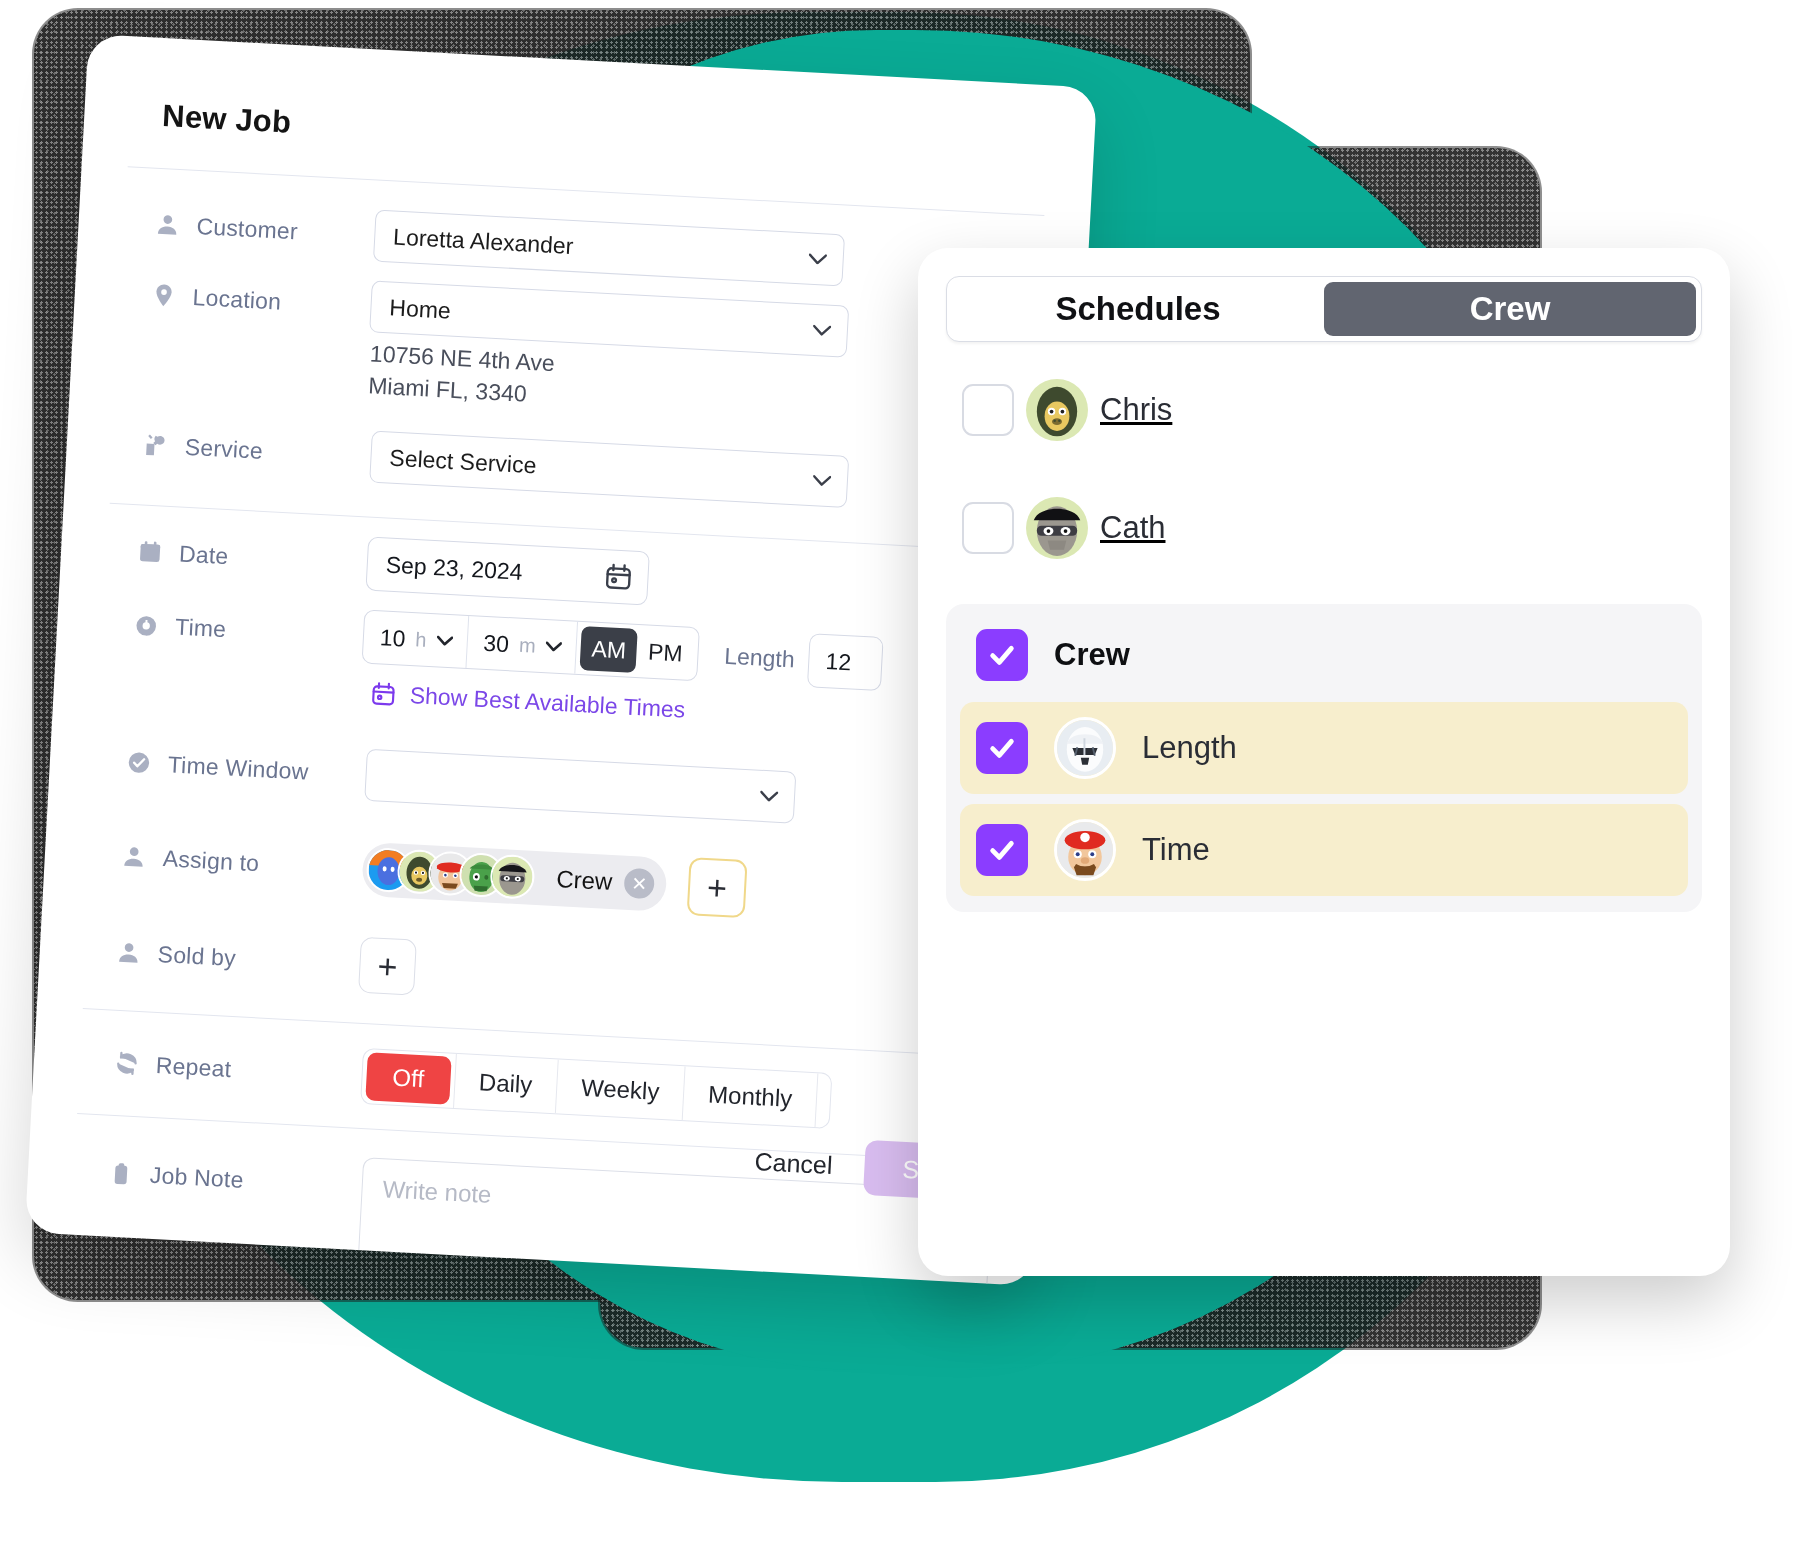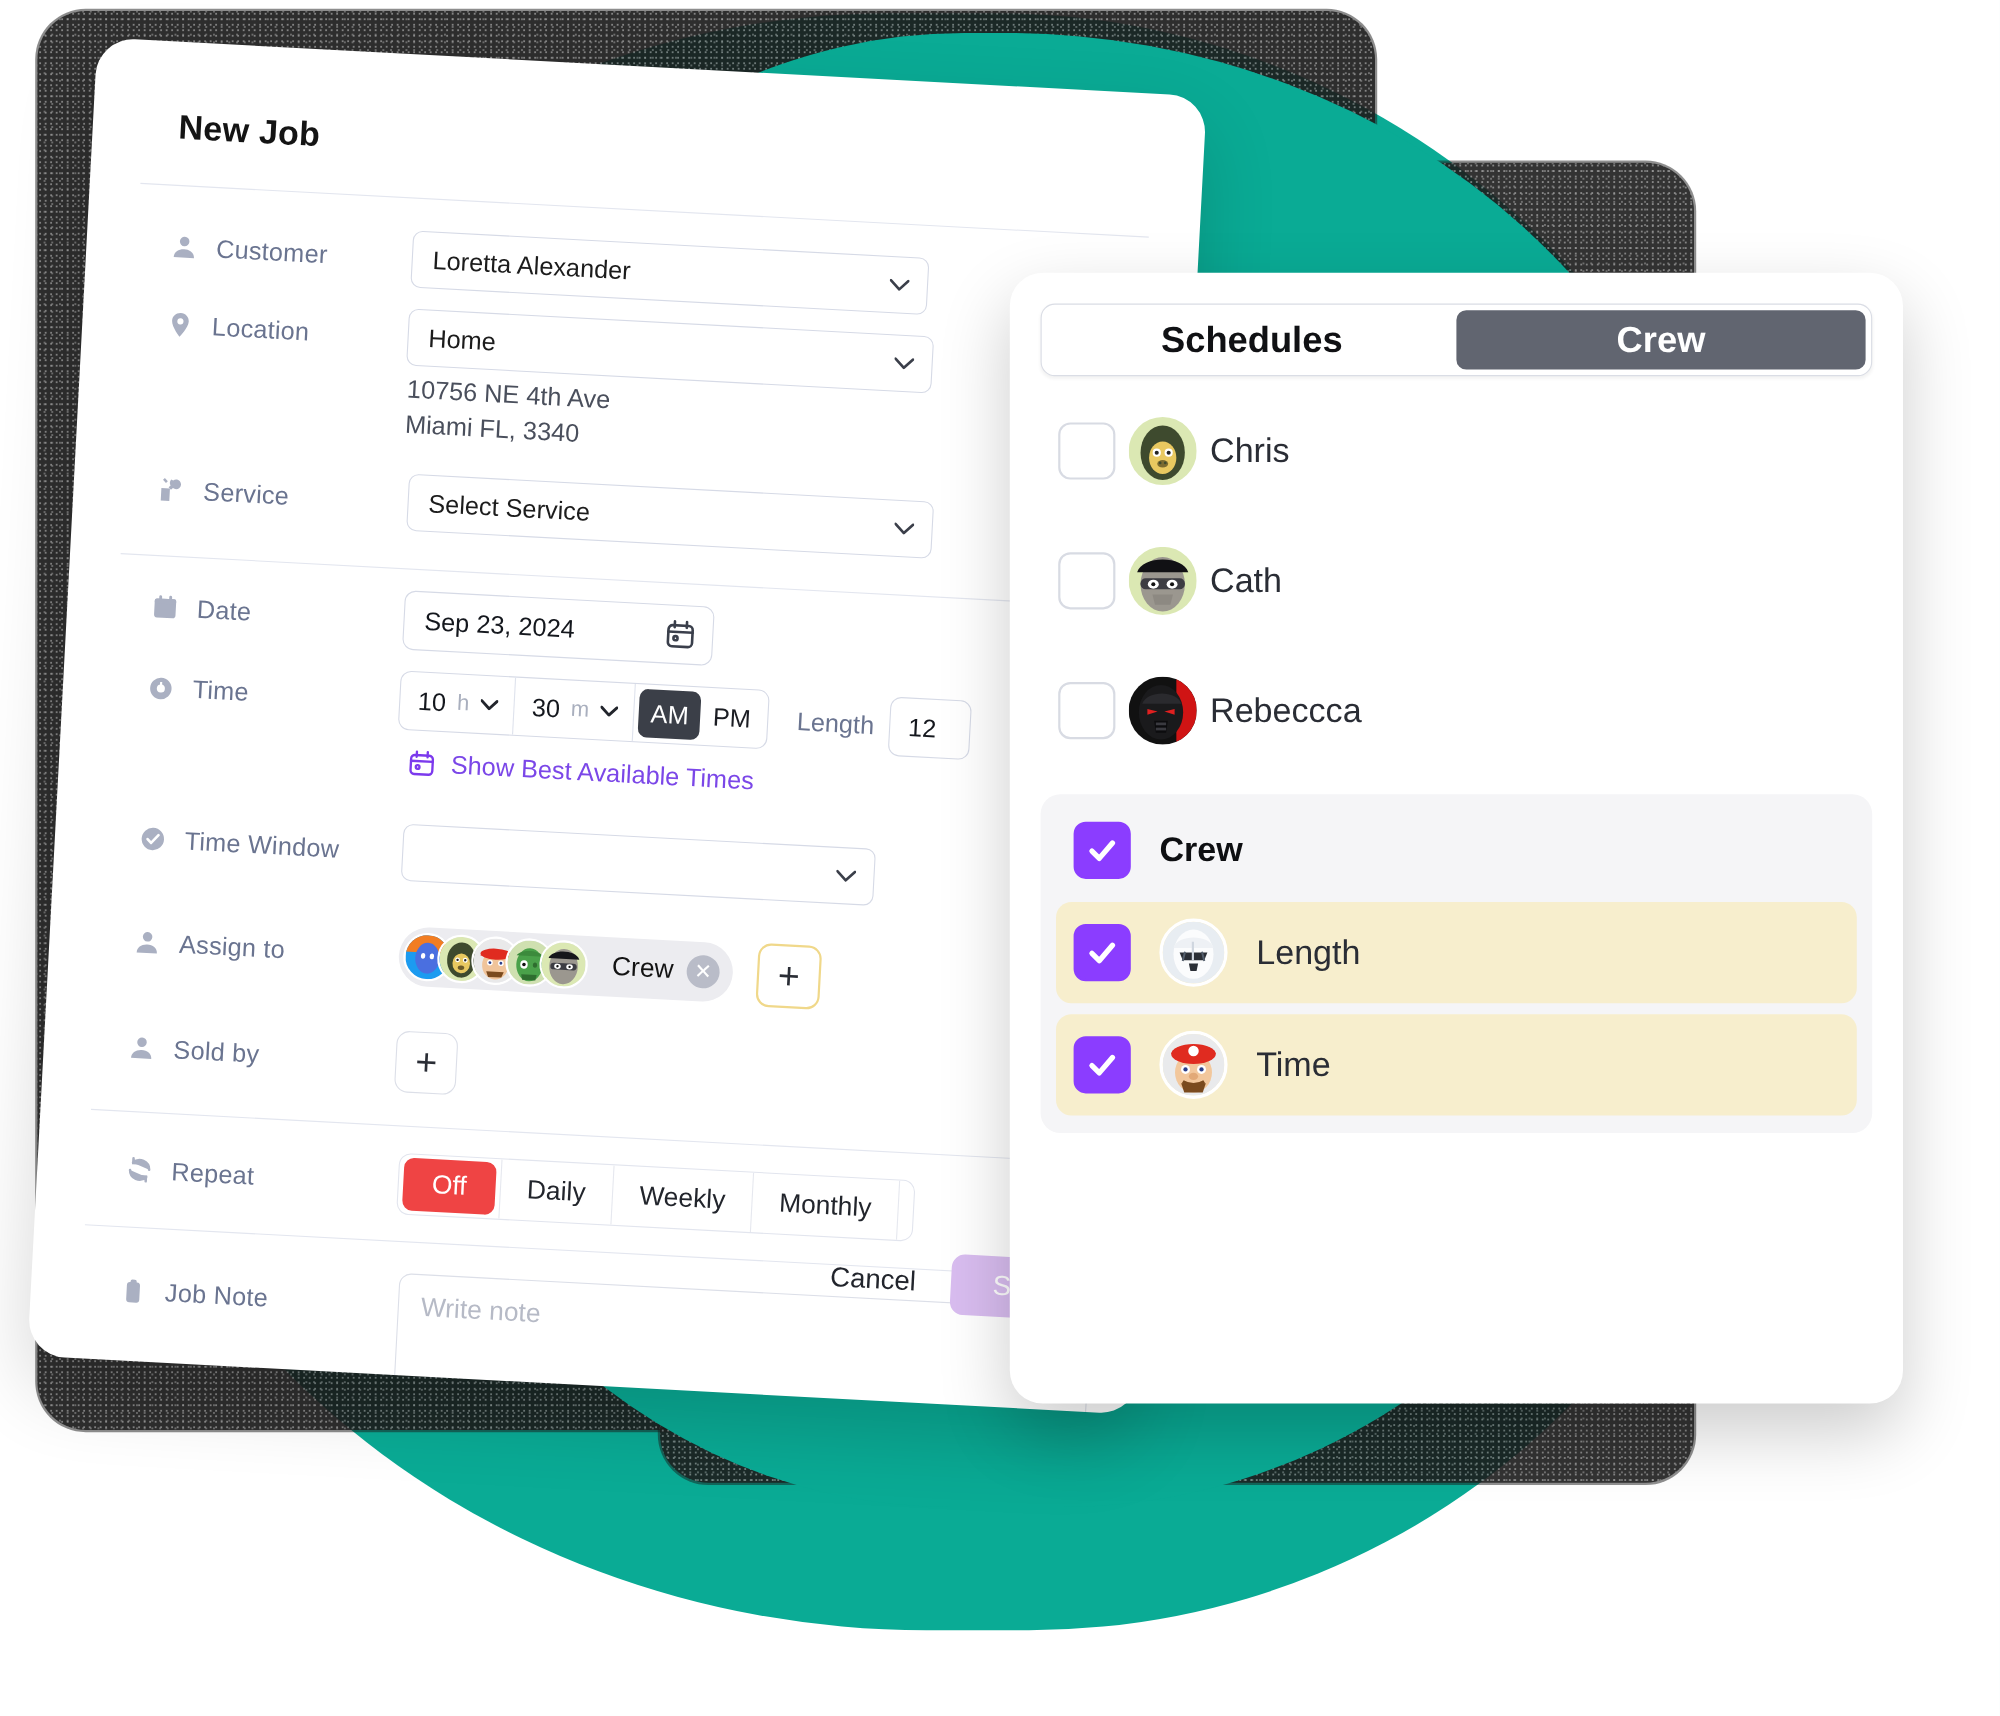--- a/index.html
+++ b/index.html
@@ -221,21 +221,21 @@
   }
   .tab{
     flex:1; display:flex; align-items:center; justify-content:center;
     font-size: 33px; font-weight:700; color:#101114; border-radius:9px;
   }
   .tab.active{ background:#616570; color:#fff; }
 
   .crew-list{ margin-top: 26px; }
   .crew-row{
     display:flex; align-items:center; gap: 12px;
-    height: 84px; padding: 0 16px; border-radius: 14px;
+    height: 84px; padding: 0 16px; border-radius: 14px; text-decoration: underline;
   }
   .crew-row + .crew-row{ margin-top: 34px; }
   .cb{
     width:52px;height:52px;border-radius:11px;
     border:2px solid #d8dbe3; background:#fff; flex:0 0 52px;
   }
   .cb.checked{
     background:#8b3dff; border-color:#8b3dff;
     display:flex;align-items:center;justify-content:center;
   }
@@ -648,37 +648,20 @@
               <ellipse cx="14.5" cy="22" rx="3.2" ry="2.6" fill="#fff"></ellipse>
               <ellipse cx="25.5" cy="22" rx="3.2" ry="2.6" fill="#fff"></ellipse>
               <circle cx="14.5" cy="22" r="1.2" fill="#111"></circle>
               <circle cx="25.5" cy="22" r="1.2" fill="#111"></circle>
               <path d="M14 28h12l-1.5 6h-9z" fill="#8d8982"></path>
             </svg>
         </span>
         <span class="crew-name">Cath</span>
       </div>
 
-      <div class="crew-row">
-        <span class="cb"></span>
-        <span class="av-lg">
-          <svg class="avatar-svg" viewBox="0 0 40 40">
-              <rect width="40" height="40" fill="#111"></rect>
-              <path d="M28 0h12v40H28z" fill="#d01414"></path>
-              <ellipse cx="19" cy="21" rx="13" ry="16" fill="#1a1a1c"></ellipse>
-              <path d="M8 16c3-8 20-8 23 0z" fill="#2a2a2e"></path>
-              <path d="M11 19l6 1.5-6 2z" fill="#e02020"></path>
-              <path d="M27 19l-6 1.5 6 2z" fill="#e02020"></path>
-              <path d="M15 26h8l-1 7h-6z" fill="#0c0c0e"></path>
-              <rect x="16" y="27" width="6" height="1.6" fill="#3a3a40"></rect>
-              <rect x="16" y="30" width="6" height="1.6" fill="#3a3a40"></rect>
-            </svg>
-        </span>
-        <span class="crew-name">Rebeccca</span>
-      </div>
     </div>
 
     <div class="crew-group">
       <div class="group-head">
         <span class="cb checked">
           <svg viewBox="0 0 24 24">
               <polyline points="5,12.5 10,17.5 19,7"></polyline>
             </svg>
         </span>
         <span class="crew-name">Crew</span>

